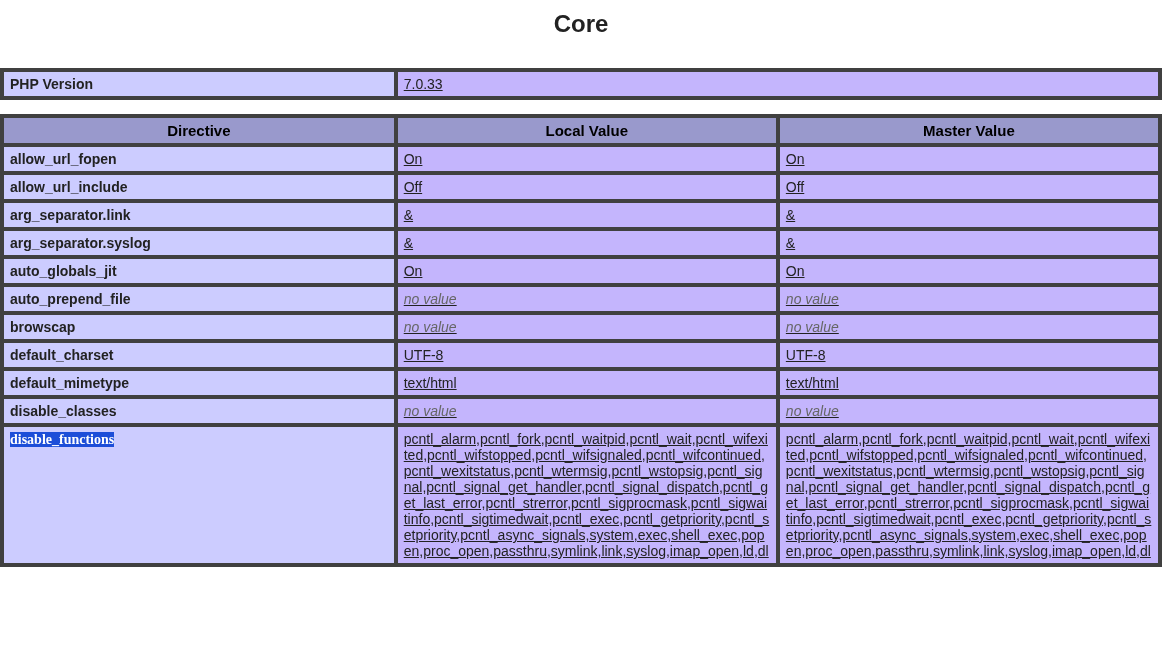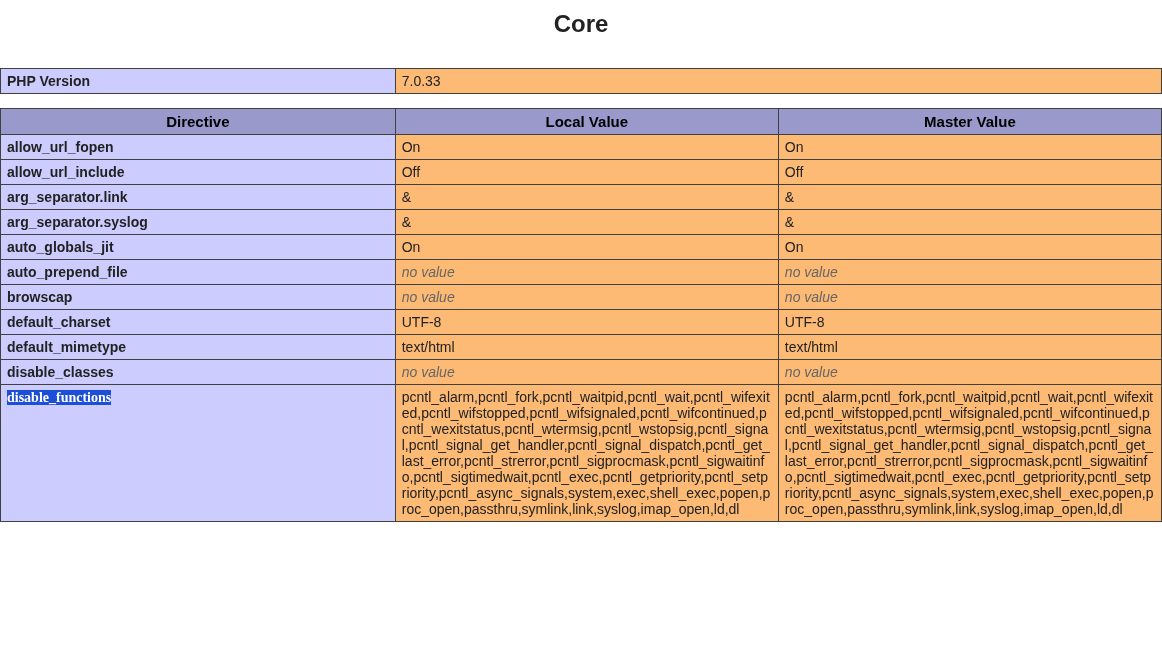--- a/index.html
+++ b/index.html
@@ -17,21 +17,21 @@
     font-weight: 700;
     margin: 10px 0 30px 0;
     color: #222;
   }
   table {
     width: 100%;
     border-collapse: collapse;
     margin: 0 0 14px 0;
   }
   table th, table td {
-    border: 1px solid #404040;
+    border: 4px solid #404040;
     padding: 4px 6px;
     text-align: left;
     vertical-align: top;
     font-size: 14px;
   }
   table.version-table td:first-child,
   table.version-table th:first-child {
     width: 34%;
   }
   th.name-col, td.name-col {
@@ -41,23 +41,24 @@
     color: #222;
   }
   thead th {
     background: #9999cc;
     color: #000;
     font-weight: 700;
     text-align: center;
     font-size: 15px;
   }
   td.value-col {
-    background: #fdba74;
+    background: #c4b5fd;
     color: #222;
     word-break: break-all;
+    text-decoration: underline;
   }
   .no-value {
     font-style: italic;
     color: #666;
   }
   .selected-text {
     background: #1d4ed8;
     color: #fff;
     font-family: Liberation Serif, serif;
   }

